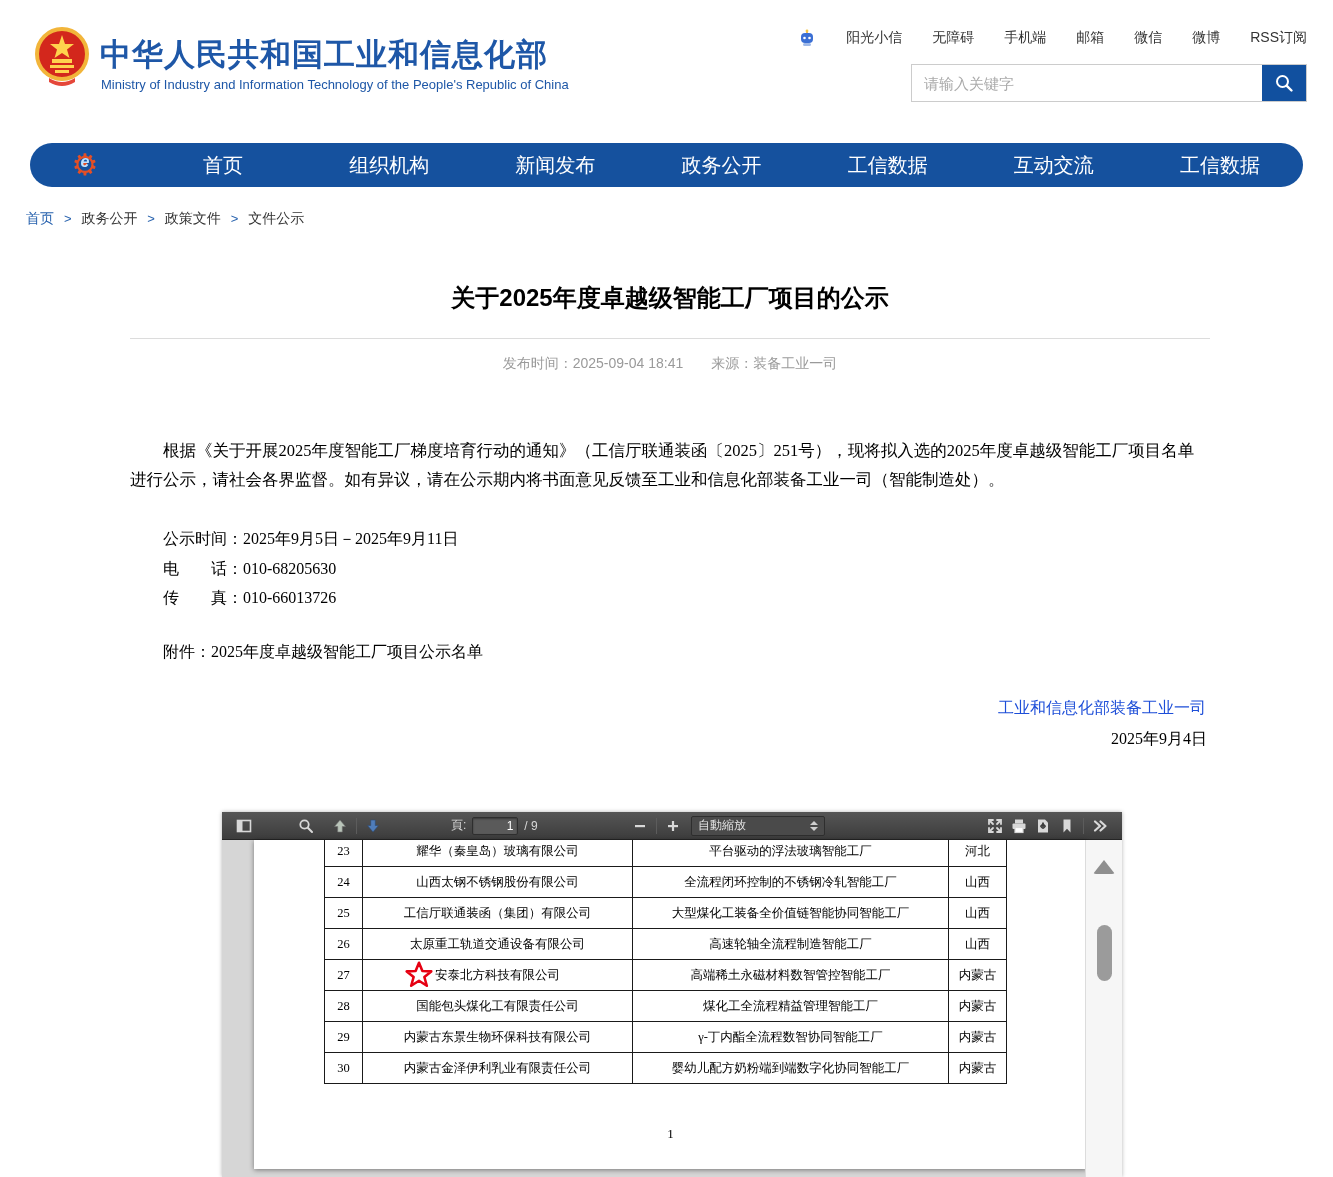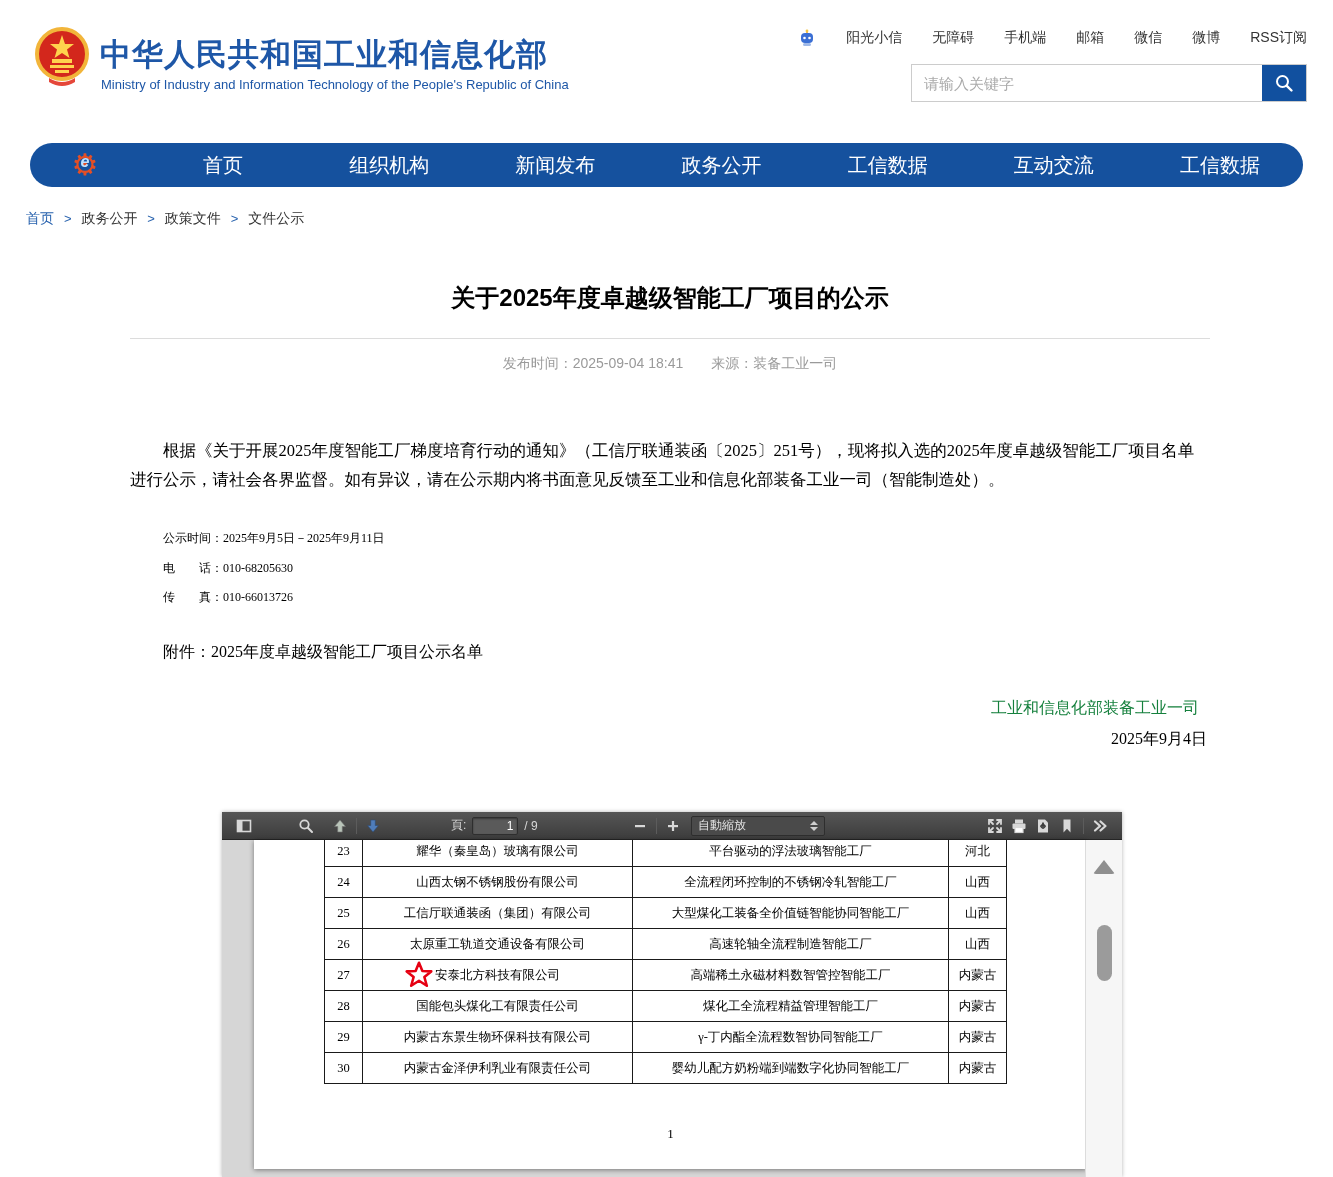--- a/index.html
+++ b/index.html
@@ -35,23 +35,23 @@
   .breadcrumb .bc-item { color:#333; cursor:pointer; }
   .breadcrumb .bc-sep { color:#2862ae; margin:0 6px; font-size:13px; }
 
   
   .content { position:absolute; left:130px; top:250px; width:1080px; }
   .article-title { position:absolute; left:0; top:32px; width:1080px; text-align:center; font-size:24px; font-weight:bold; color:#000; }
   .title-divider { position:absolute; left:0; top:88px; width:1080px; border-top:1px solid #dcdcdc; }
   .article-meta { position:absolute; left:0; top:105px; width:1080px; text-align:center; font-size:14px; color:#9a9a9a; }
   .article-meta .gap { display:inline-block; width:28px; }
   .article-para { position:absolute; left:0; top:186px; width:1080px; font-size:16.5px; line-height:29px; text-indent:2em; font-family:"Liberation Serif","DejaVu Serif",serif; color:#000; }
-  .info-lines { position:absolute; left:33px; top:274px; font-size:12px; line-height:29.5px; font-family:"Liberation Serif","DejaVu Serif",serif; color:#000; }
+  .info-lines { position:absolute; left:33px; top:274px; font-size:16px; line-height:29.5px; font-family:"Liberation Serif","DejaVu Serif",serif; color:#000; }
   .attachment-line { position:absolute; left:33px; top:392px; font-size:16px; font-family:"Liberation Serif","DejaVu Serif",serif; color:#000; cursor:pointer; }
-  .signature { position:absolute; right:11px; top:448px; font-size:16px; font-family:"Liberation Serif","DejaVu Serif",serif; color:#15803d; text-align:right; }
+  .signature { position:absolute; right:4px; top:448px; font-size:16px; font-family:"Liberation Serif","DejaVu Serif",serif; color:#1d4ed8; text-align:right; }
   .sign-date { position:absolute; right:3px; top:479px; font-size:16px; font-family:"Liberation Serif","DejaVu Serif",serif; color:#000; text-align:right; }
 
   
   .pdf-viewer { position:absolute; left:222px; top:812px; width:900px; height:365px; overflow:hidden; background:#d6d6d6; box-shadow:0 0 4px rgba(0,0,0,.3); }
   .pdf-toolbar { height:28px; background:linear-gradient(#565656,#3c3c3c); border-bottom:1px solid #252525; display:flex; align-items:center; padding:0 10px; color:#d8d8d8; }
   .tb-btn { width:24px; height:22px; display:flex; align-items:center; justify-content:center; cursor:pointer; border-radius:2px; flex:0 0 auto; }
   .tb-sep { width:1px; height:16px; background:#2c2c2c; border-right:1px solid #5c5c5c; margin:0 4px; flex:0 0 auto; }
   .tb-spacer-s { width:38px; flex:0 0 auto; }
   .pg-label { font-size:12px; margin:0 6px 0 66px; color:#d8d8d8; }
   .pg-input { width:46px; height:18px; background:#5a5a5a; border:1px solid #2e2e2e; border-radius:2px; color:#fff; font-size:12px; text-align:right; padding:0 4px; box-shadow:inset 0 1px 2px rgba(0,0,0,.4); }

